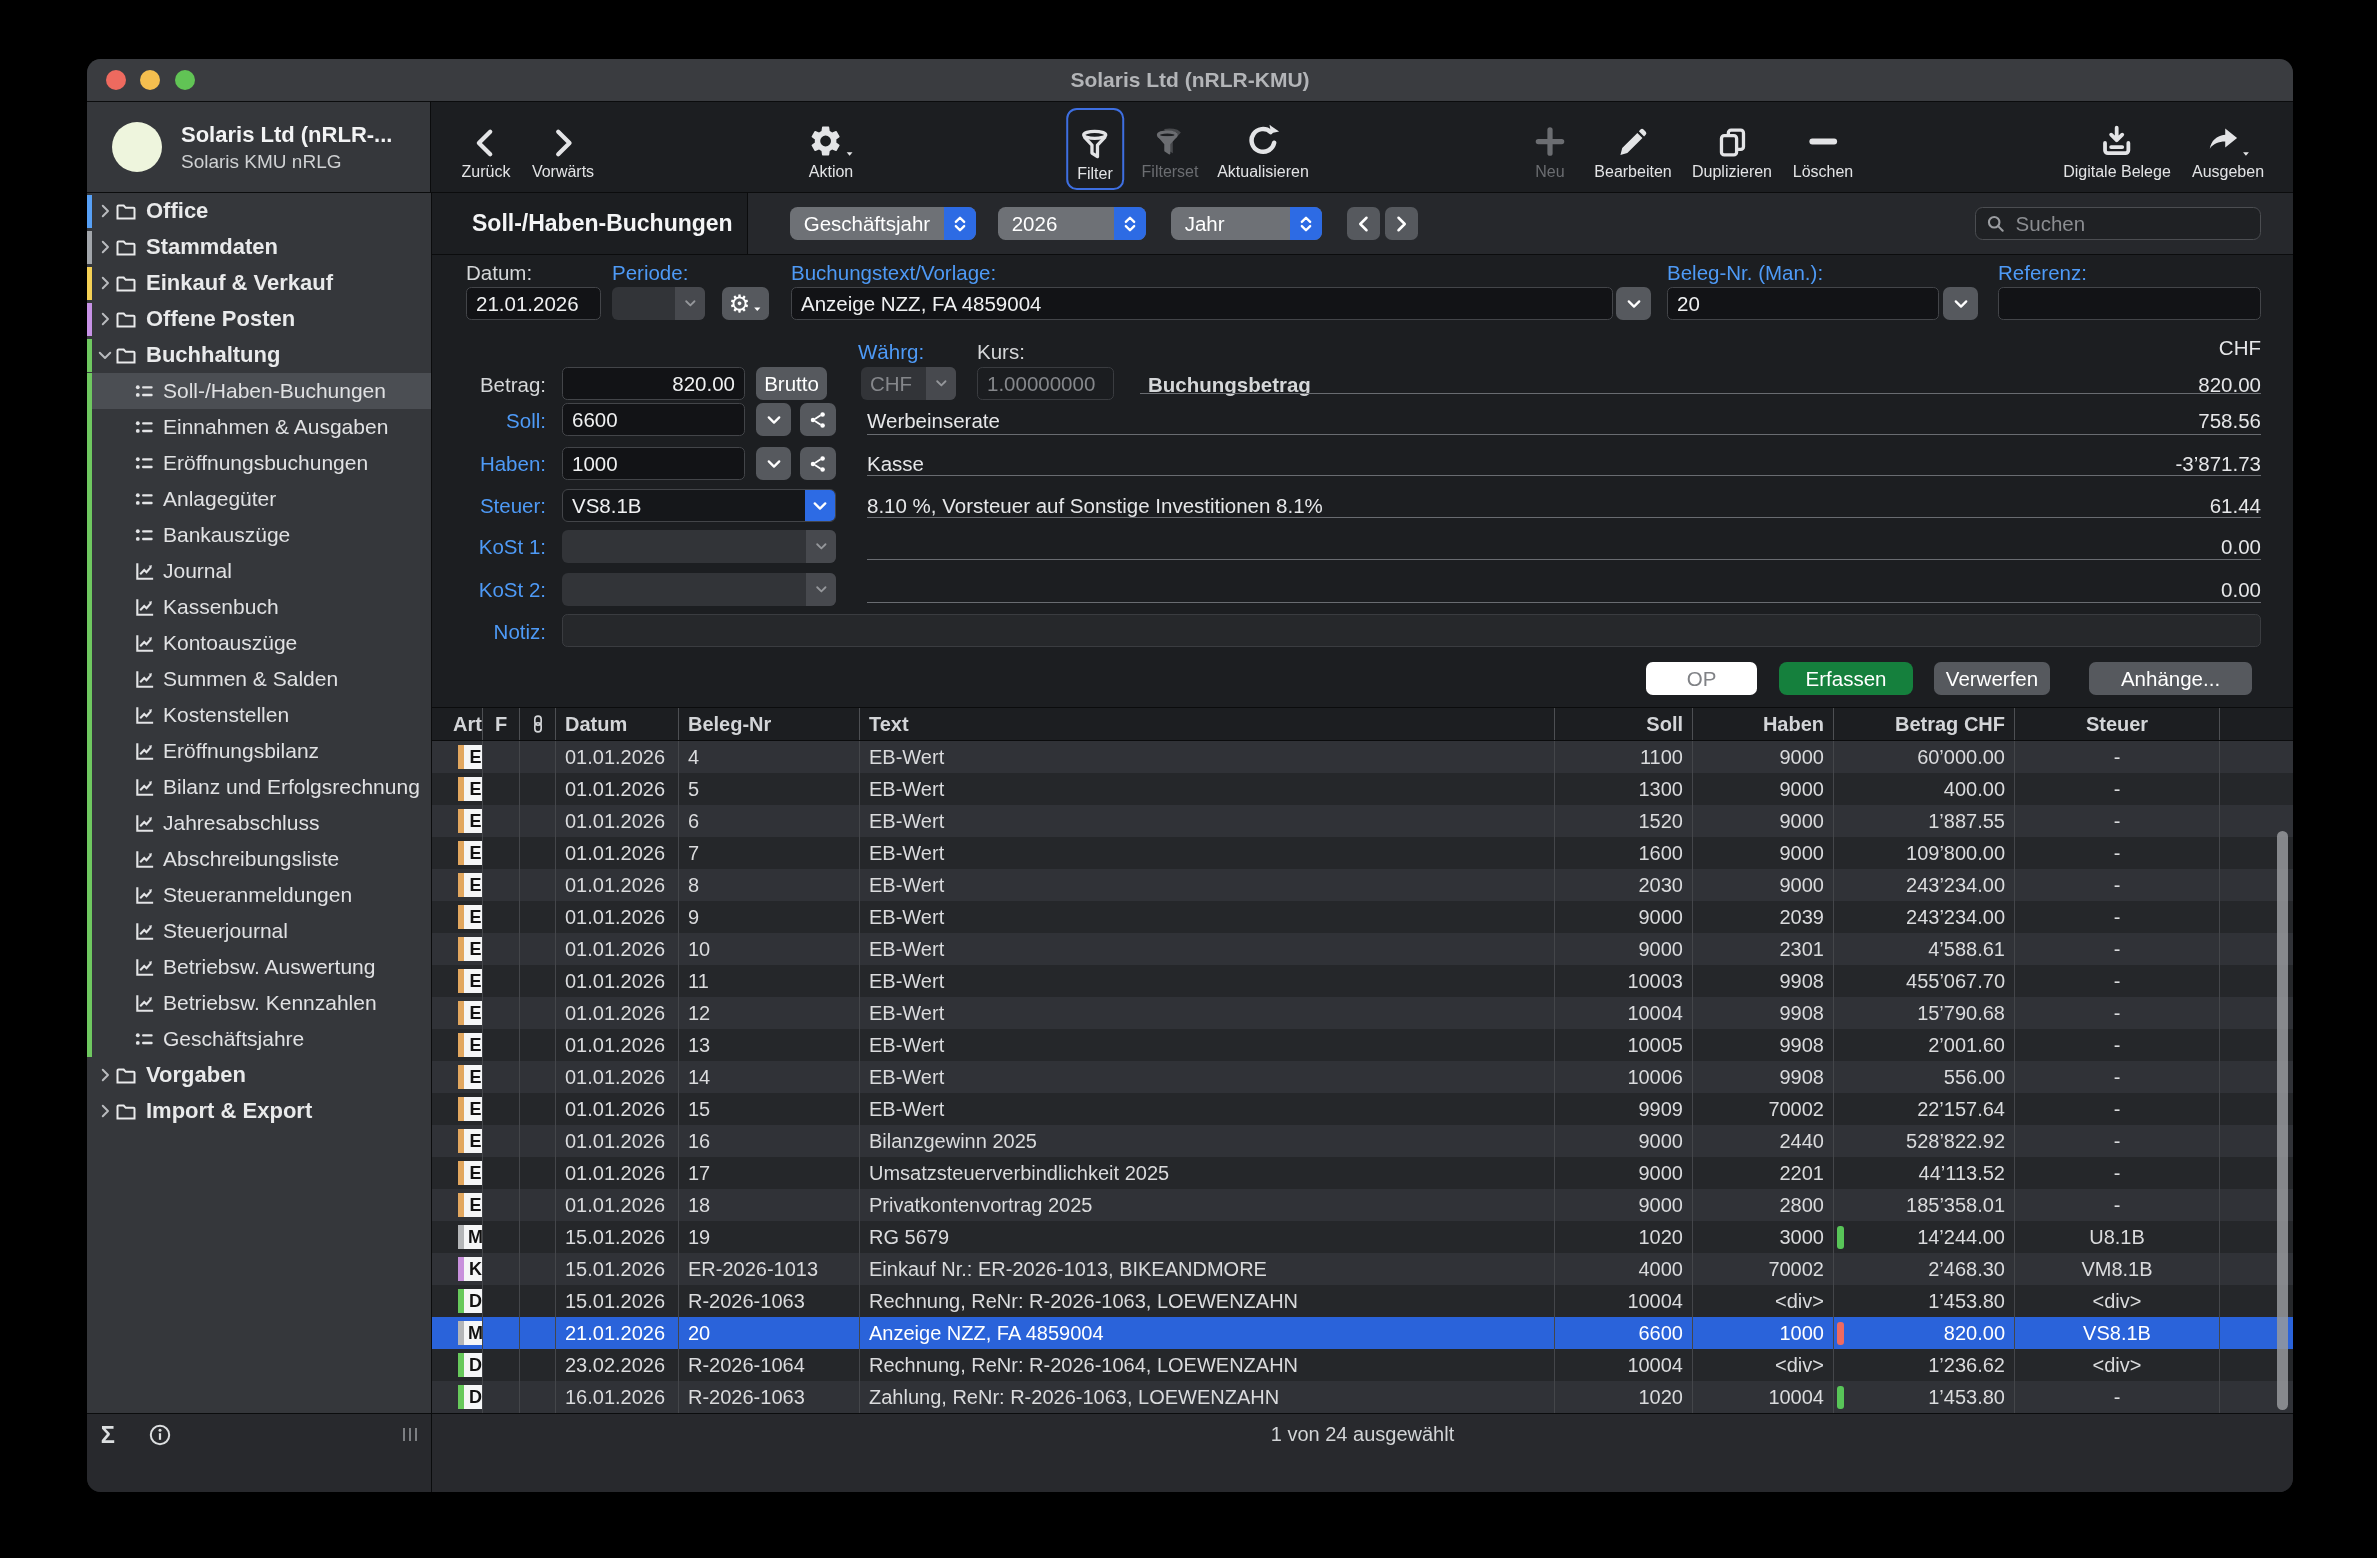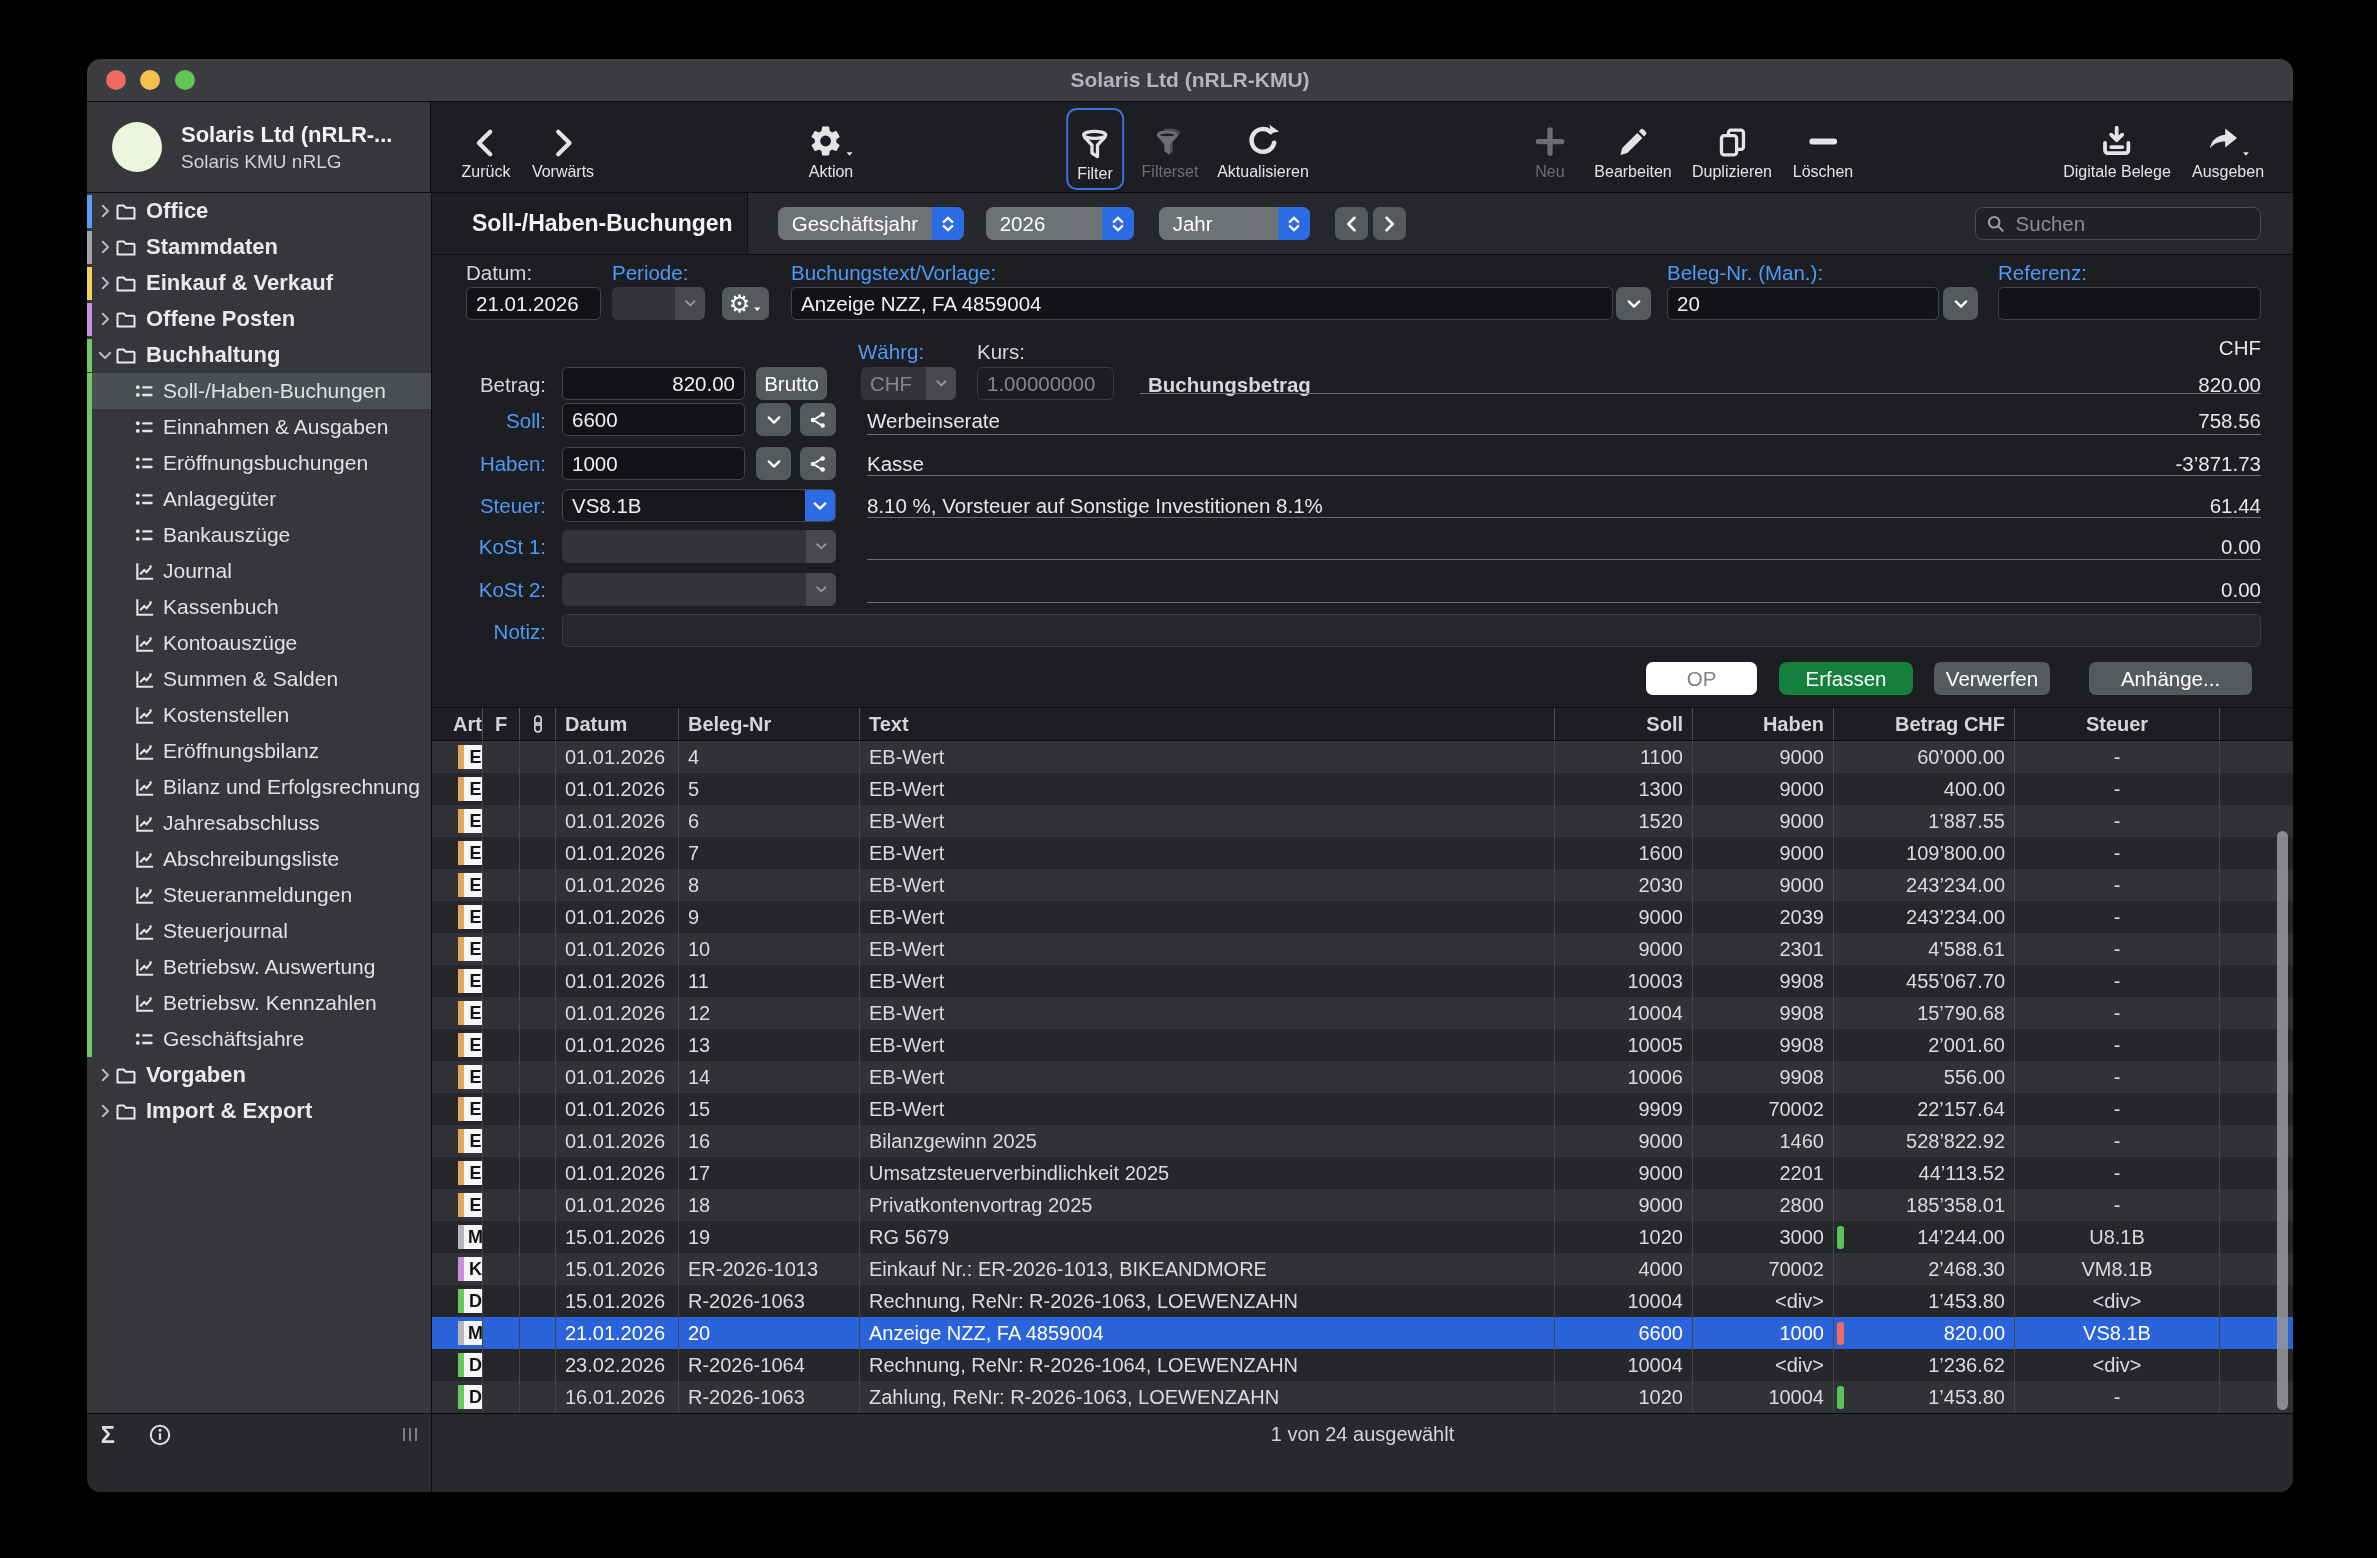--- a/index.html
+++ b/index.html
@@ -36,21 +36,21 @@
   .tree-folder{position:absolute;left:27px;color:#e9eaeb;display:flex;}
   .tree-top .lbl{position:absolute;left:59px;font-weight:bold;font-size:22px;white-space:nowrap;}
   .tree-child .t-icon{position:absolute;left:46px;color:#e3e4e6;display:flex;}
   .tree-child .lbl{position:absolute;left:76px;font-size:21px;color:#e0e1e3;white-space:nowrap;}
   .tree-child.selected{background:#4b4e53;}
   .main{flex:1;display:flex;flex-direction:column;min-width:0;background:#1c1e21;}
   
   .pagehead{height:61px;flex:none;display:flex;border-bottom:1.5px solid #0b0c0d;}
   .ptitle-zone{width:315px;flex:none;display:flex;align-items:center;padding-left:40px;box-sizing:border-box;}
   .ptitle{color:#f4f5f6;font-size:23px;font-weight:bold;white-space:nowrap;}
-  .filterpanel{flex:1;background:#26282c;border-left:1.5px solid #0b0c0d;display:flex;align-items:center;padding-left:30px;box-sizing:border-box;}
+  .filterpanel{flex:1;background:#26282c;border-left:1.5px solid #0b0c0d;display:flex;align-items:center;padding-left:42px;box-sizing:border-box;}
   .sel{height:33px;border-radius:7.6px;background:#6e7176;display:flex;align-items:center;overflow:hidden;color:#fff;font-size:20.5px;}
   .sel .sval{padding-left:13.7px;flex:1;white-space:nowrap;}
   .sel .scap{width:32px;height:33px;background:#2d6be4;display:flex;align-items:center;justify-content:center;flex:none;color:#fff;}
   .navbtn{width:33px;height:33px;border-radius:6.8px;background:#56595e;color:#fff;display:flex;align-items:center;justify-content:center;}
   .searchbox{margin-left:auto;margin-right:32px;width:286px;height:33px;border-radius:7.6px;background:#1f2124;border:1.5px solid #4b4d51;
     display:flex;align-items:center;box-sizing:border-box;color:#9b9da1;}
   .searchbox input{border:none;outline:none;background:transparent;color:#e8e9ea;font-size:20.5px;width:100%;margin-left:7.6px;font-family:inherit;}
   .searchbox input::placeholder{color:#8b8d91;}
   
   .form{height:452px;flex:none;position:relative;font-size:20.5px;}
@@ -972,21 +972,21 @@
             <div class="trow odd">
               <div class="tc aL" style="width: 36px; flex: 0 0 auto;">
                 <span class="badge" style="border-left-color: rgb(226, 167, 95);">E</span>
               </div>
               <div class="tc aC" style="width: 37px; flex: 0 0 auto;"></div>
               <div class="tc aC" style="width: 36px; flex: 0 0 auto;"></div>
               <div class="tc aL" style="width: 123px; flex: 0 0 auto;">01.01.2026</div>
               <div class="tc aL" style="width: 181px; flex: 0 0 auto;">16</div>
               <div class="tc aL" style="width: 695px; flex: 0 0 auto;">Bilanzgewinn 2025</div>
               <div class="tc aR" style="width: 138px; flex: 0 0 auto;">9000</div>
-              <div class="tc aR" style="width: 141px; flex: 0 0 auto;">1460</div>
+              <div class="tc aR" style="width: 141px; flex: 0 0 auto;">2440</div>
               <div class="tc aR" style="width: 181px; flex: 0 0 auto;">
                 <span>528’822.92</span>
               </div>
               <div class="tc aC" style="width: 205px; flex: 0 0 auto;">-</div>
               <div class="tc tail"></div>
             </div>
             <div class="trow even">
               <div class="tc aL" style="width: 36px; flex: 0 0 auto;">
                 <span class="badge" style="border-left-color: rgb(226, 167, 95);">E</span>
               </div>

